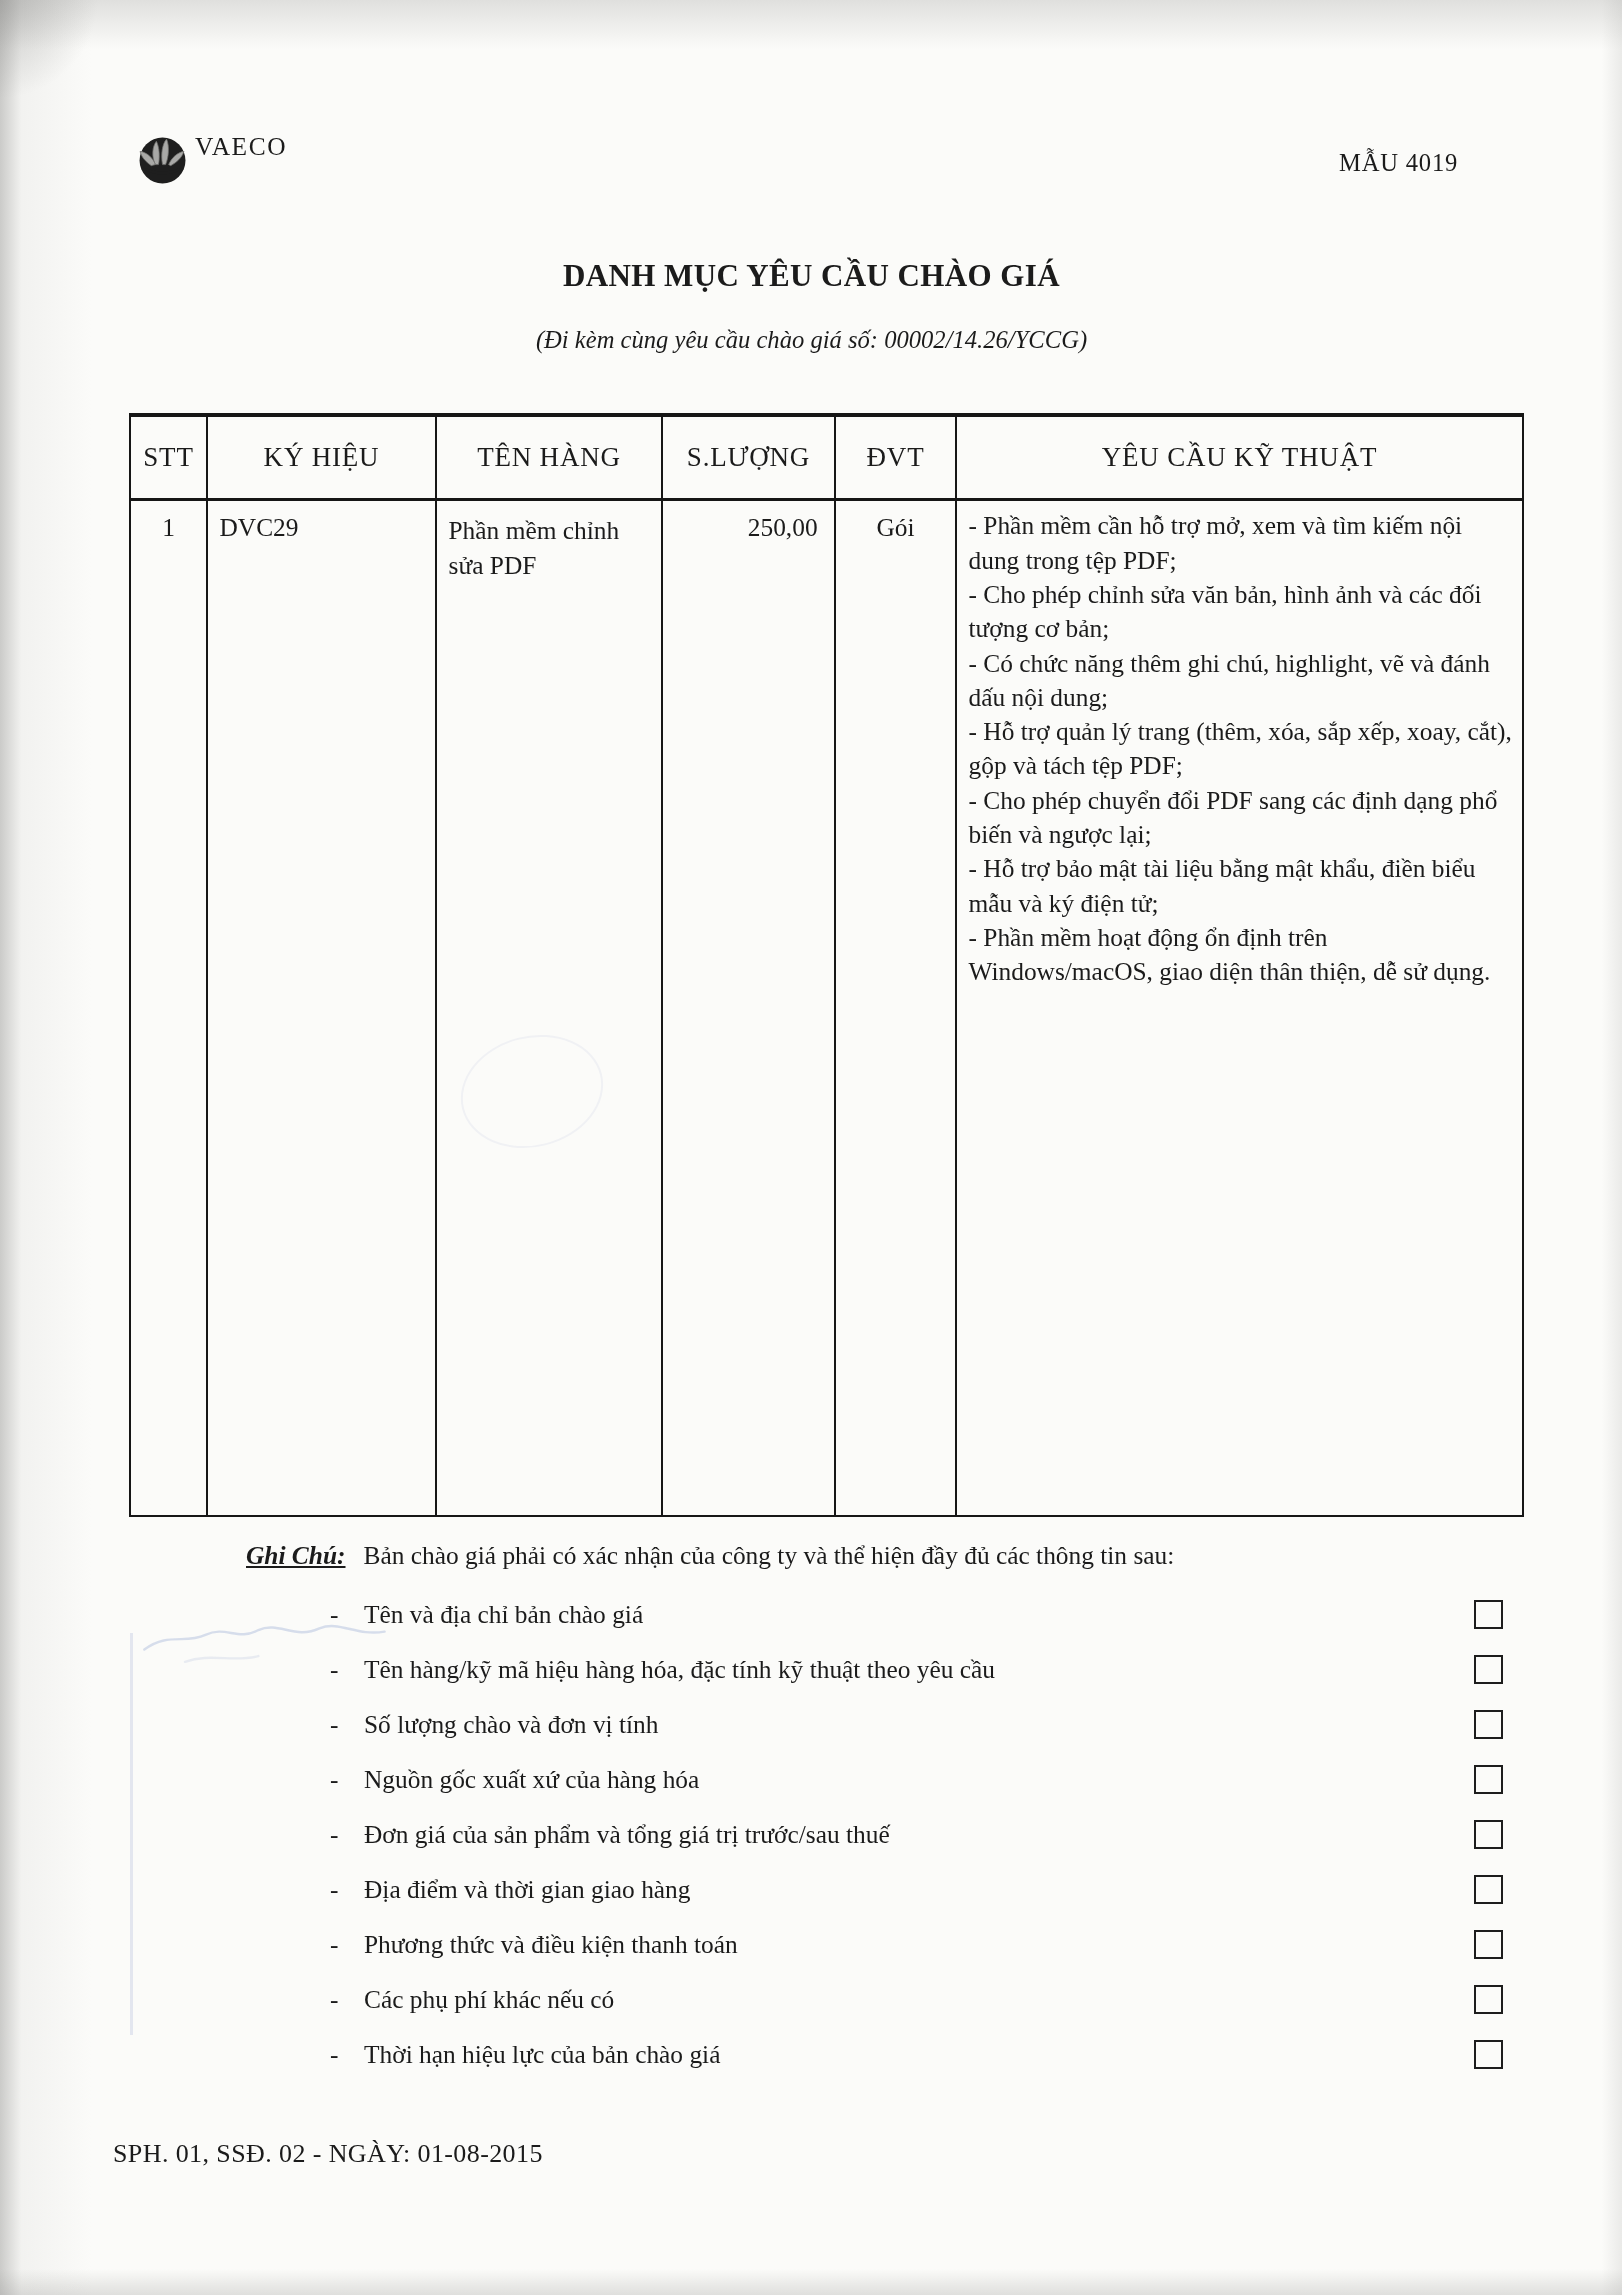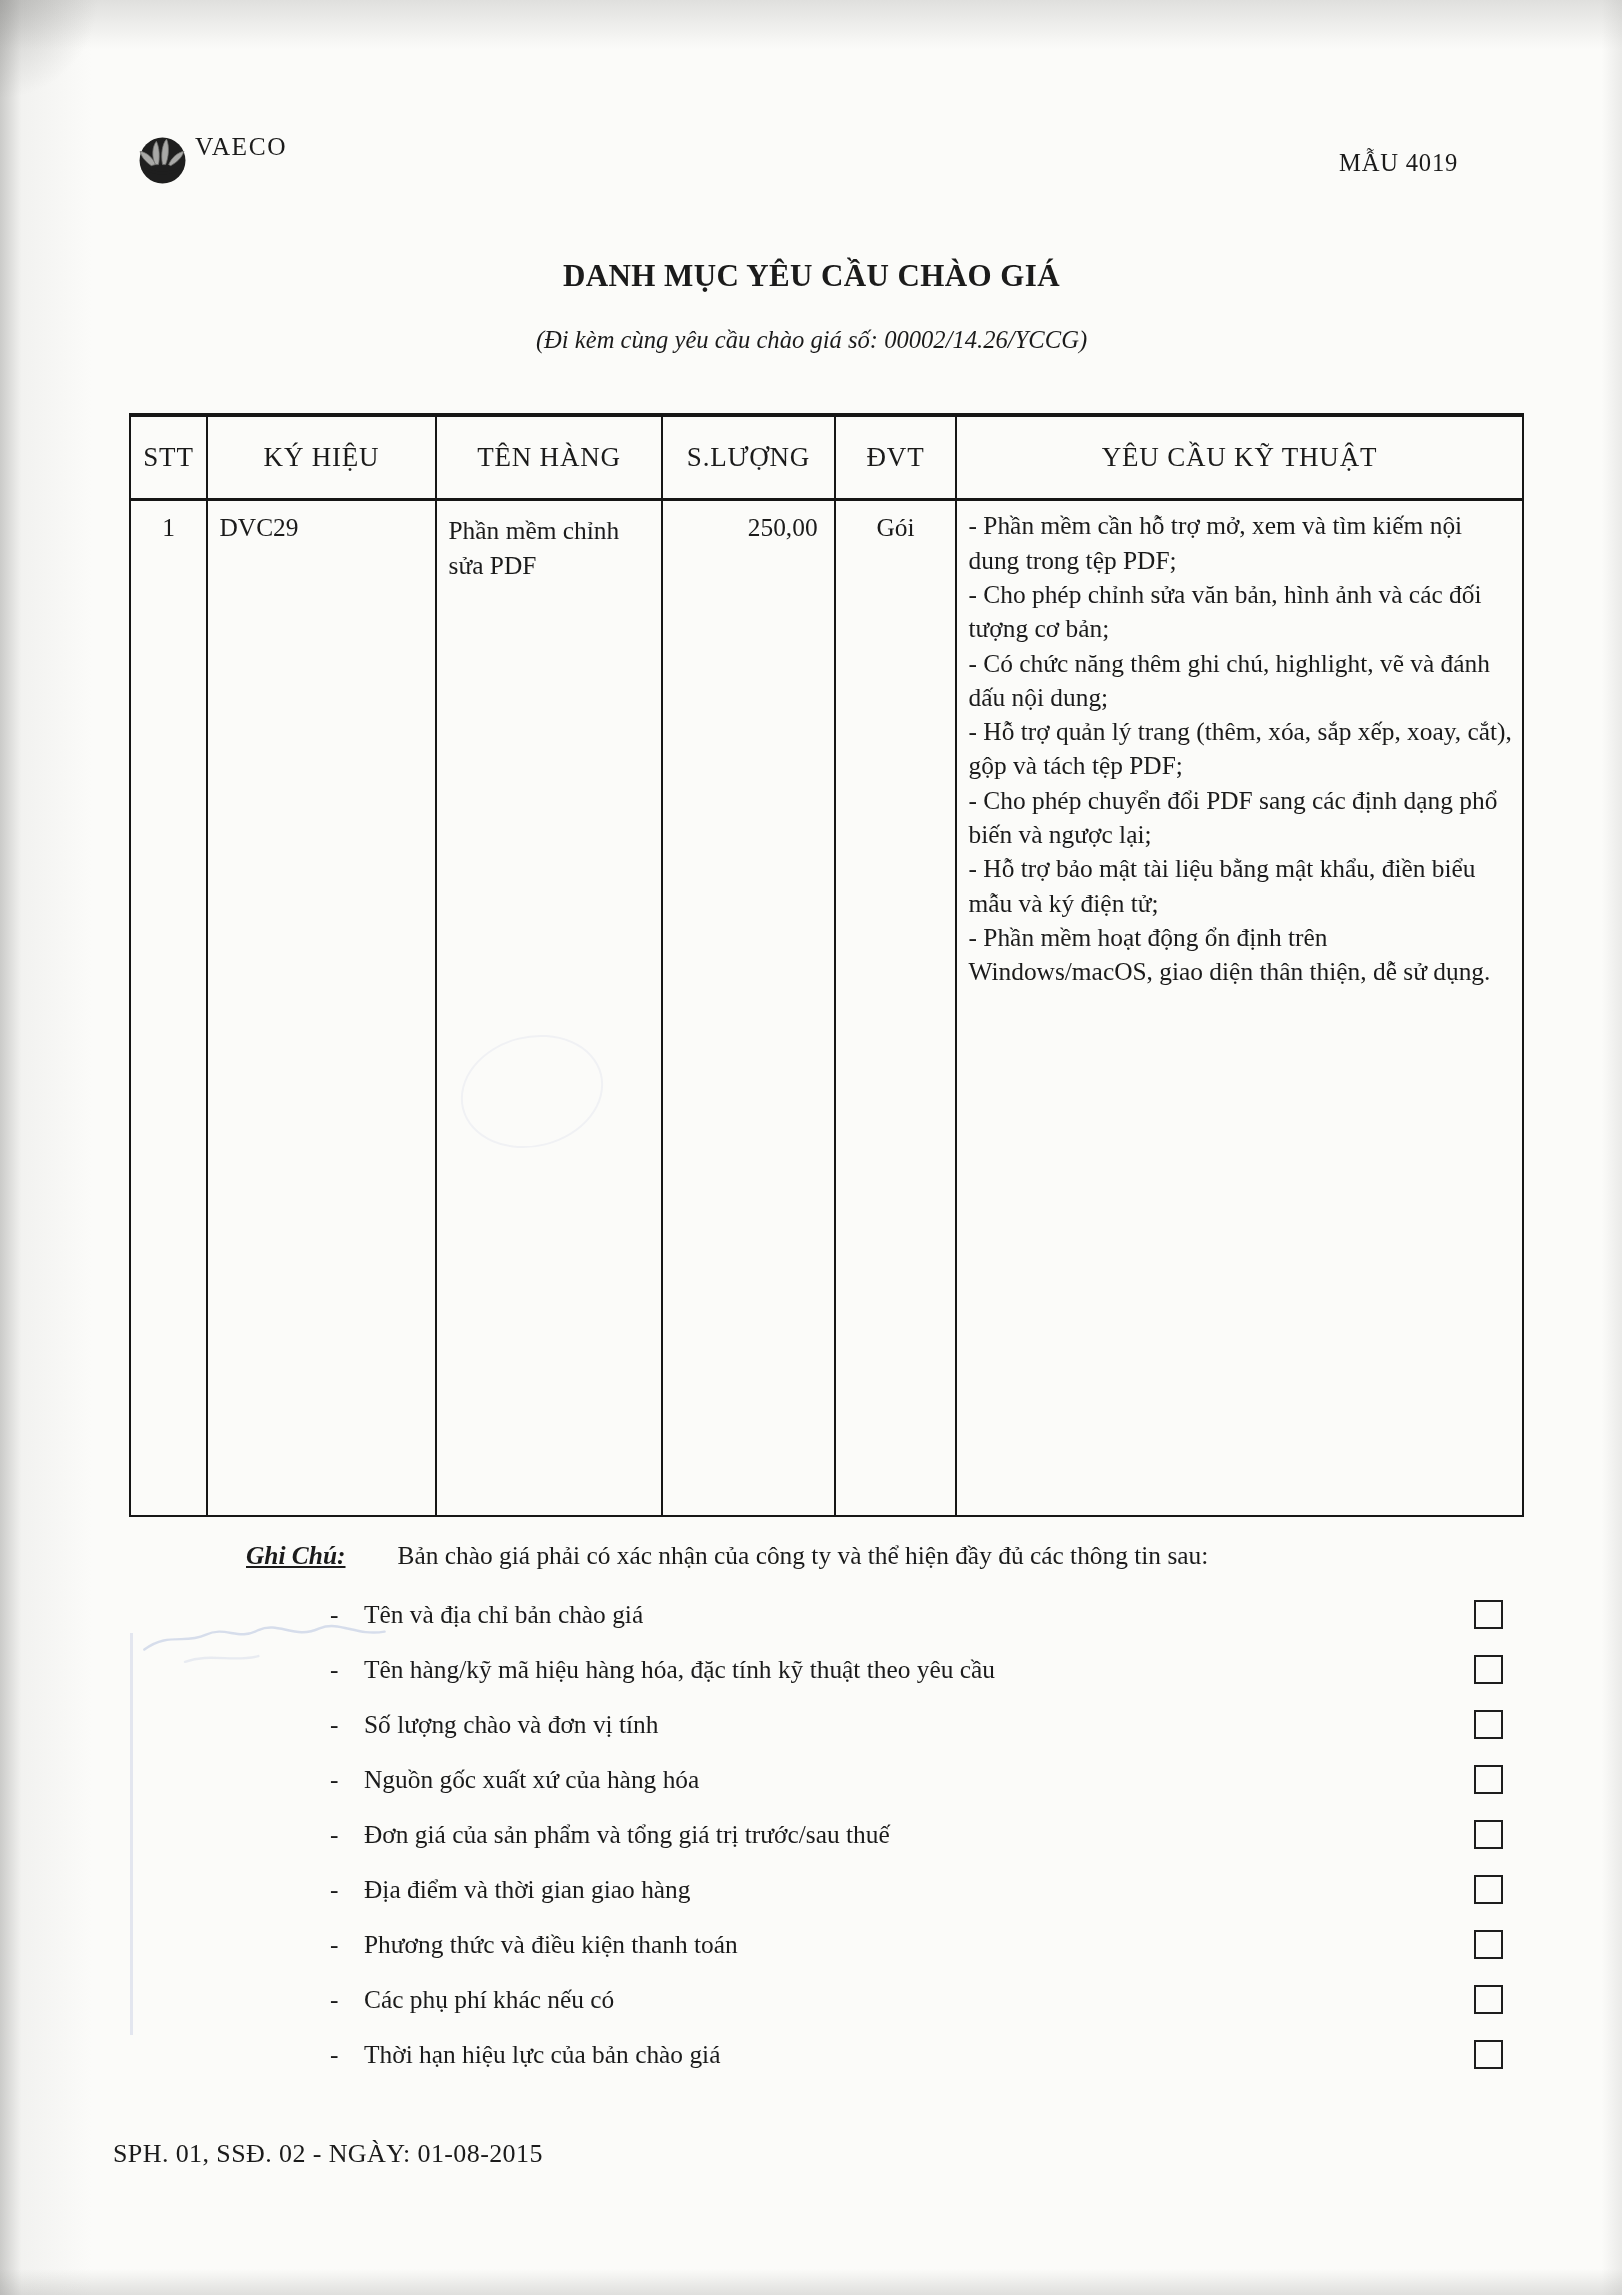--- a/index.html
+++ b/index.html
@@ -42,21 +42,21 @@
   .c-stt { text-align:center; padding-top:11.5px; }
   .c-kh  { padding:11.5px 4.9px 0 11.5px; }
   .c-th  { padding:11.5px 8.2px 0 11.5px; line-height:1.38;margin-left:20px; }
   .c-sl  { text-align:right; padding:11.5px 16.4px 0 0; }
   .c-dvt { text-align:center; padding-top:11.5px; }
   .c-yc  { padding:7.4px 8.2px 0 11.5px; line-height:1.35; }
   .c-yc .req-line { margin:0; }
 
   
   .notes-head  { position:absolute; left:246px; top:1541px; font-size:25.4px; white-space:nowrap; }
-  .notes-label { font-weight:bold; font-style:italic; text-decoration:underline; margin-right:52px; }
+  .notes-label { font-weight:bold; font-style:italic; text-decoration:underline; margin-right:18px; }
   .notes-list  { position:absolute; left:246px; top:1587px; width:1270px; }
   .note-row    { display:flex; align-items:center; height:55px; }
   .note-dash   { display:inline-block; width:34px; padding-left:84px; font-size:25.4px; }
   .note-text   { font-size:25.4px; }
   .note-checkbox { margin-left:auto; margin-right:13px; width:24.6px; height:24.6px;
                    border:2.5px solid #1d1d1d; background:transparent; flex:0 0 auto; }
 
   .footer { position:absolute; left:113px; top:2139px; font-size:26px; letter-spacing:0.4px; }
 
   

